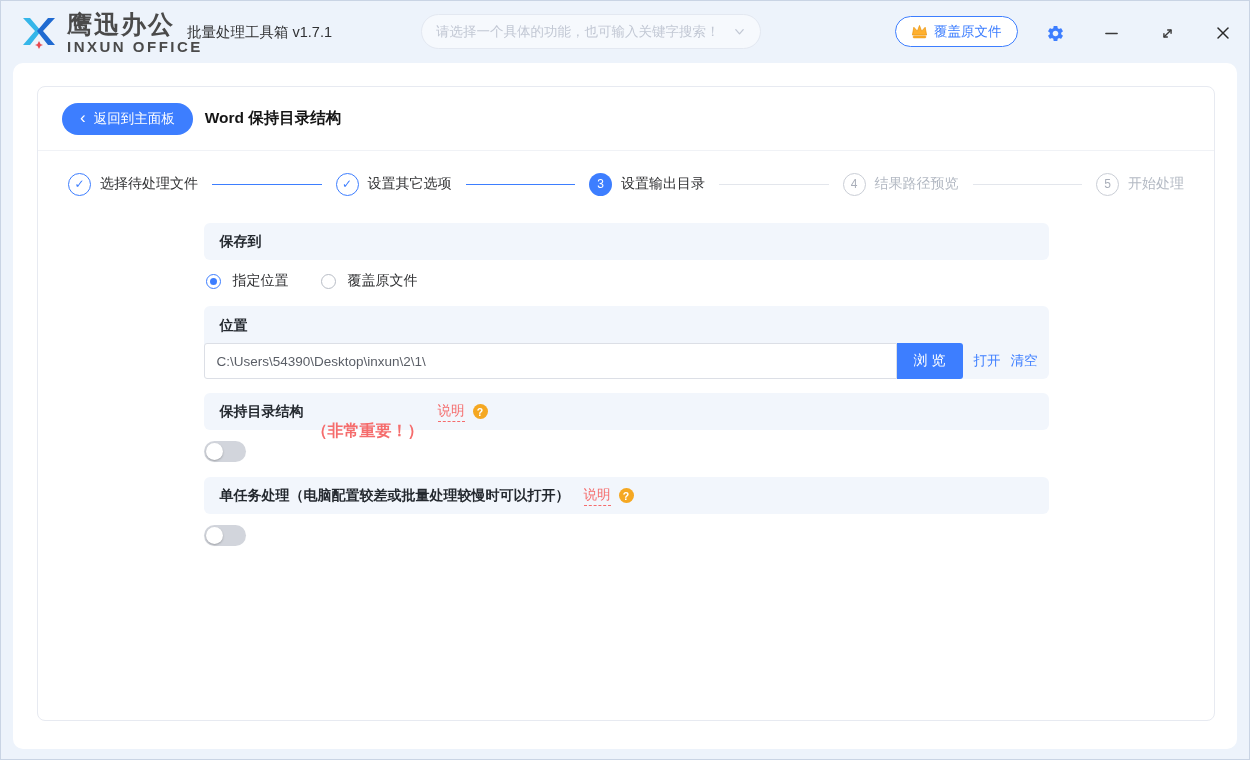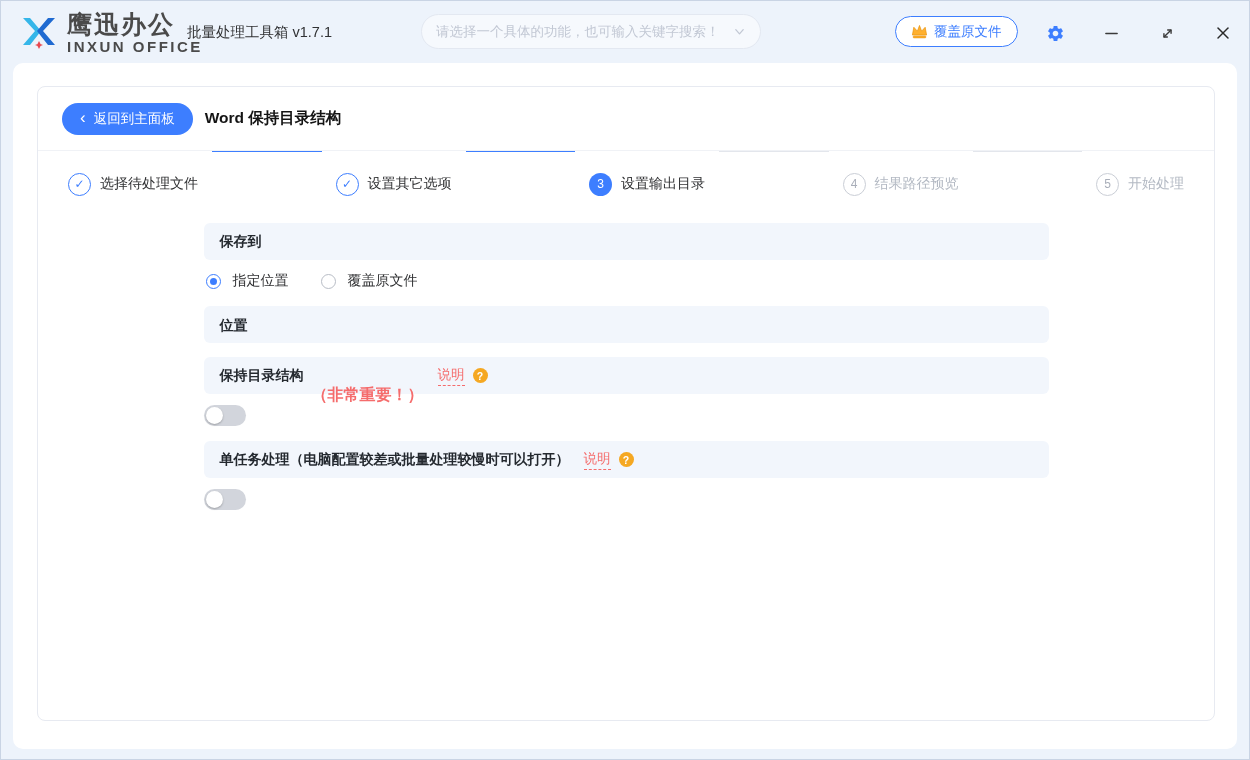--- a/index.html
+++ b/index.html
@@ -53,21 +53,21 @@
   
   .card-header { height:64px; display:flex; align-items:center; padding:0 24px; border-bottom:1px solid #f0f2f6; }
   .back-btn {
     height:32px; padding:0 18px; border-radius:16px; background:#3d7eff; color:#fff;
     display:flex; align-items:center; gap:8px; font-size:13.5px; cursor:pointer; border:none;
   }
   .back-chev { font-size:17px; line-height:1; margin-top:-2px; }
   .page-title { margin-left:12px; font-size:15.5px; font-weight:700; color:#141414; }
 
   
-  .steps { height:66px; display:flex; padding:0 30px; }
+  .steps { height:66px; display:flex; align-items:center; padding:0 30px; }
   .step { display:flex; align-items:center; gap:9px; cursor:pointer; }
   .scircle {
     width:23px; height:23px; border-radius:50%; display:flex; align-items:center; justify-content:center;
     font-size:12px; flex:none;
   }
   .scircle.done { border:1px solid #3d7eff; color:#3d7eff; }
   .scircle.done::before { content:"✓"; }
   .scircle.active { background:#3d7eff; color:#fff; }
   .scircle.todo { border:1px solid #caced6; color:#a9aeb9; }
   .slabel { font-size:14px; white-space:nowrap; }
@@ -261,20 +261,28 @@
           <span class="radio-label">指定位置</span>
         </label>
         <label class="radio">
           <span class="rdot off"></span>
           <span class="radio-label">覆盖原文件</span>
         </label>
       </div>
 
       <div class="loc-section">
         <div class="loc-header">位置</div>
+        <div class="loc-row">
+          <input class="path-input" type="text" value="C:\Users\54390\Desktop\inxun\2\1\" style="">
+          <button class="browse-btn">浏 览</button>
+          <div class="loc-links">
+            <span class="txt-link">打开</span>
+            <span class="txt-link">清空</span>
+          </div>
+        </div>
       </div>
 
       <div class="section-bar">
         <span class="sec-title">保持目录结构</span>
         <span class="important">（非常重要！）</span>
         <span class="help-link">说明</span>
         <span class="q-badge"></span>
       </div>
 
       <div class="toggle-row">

